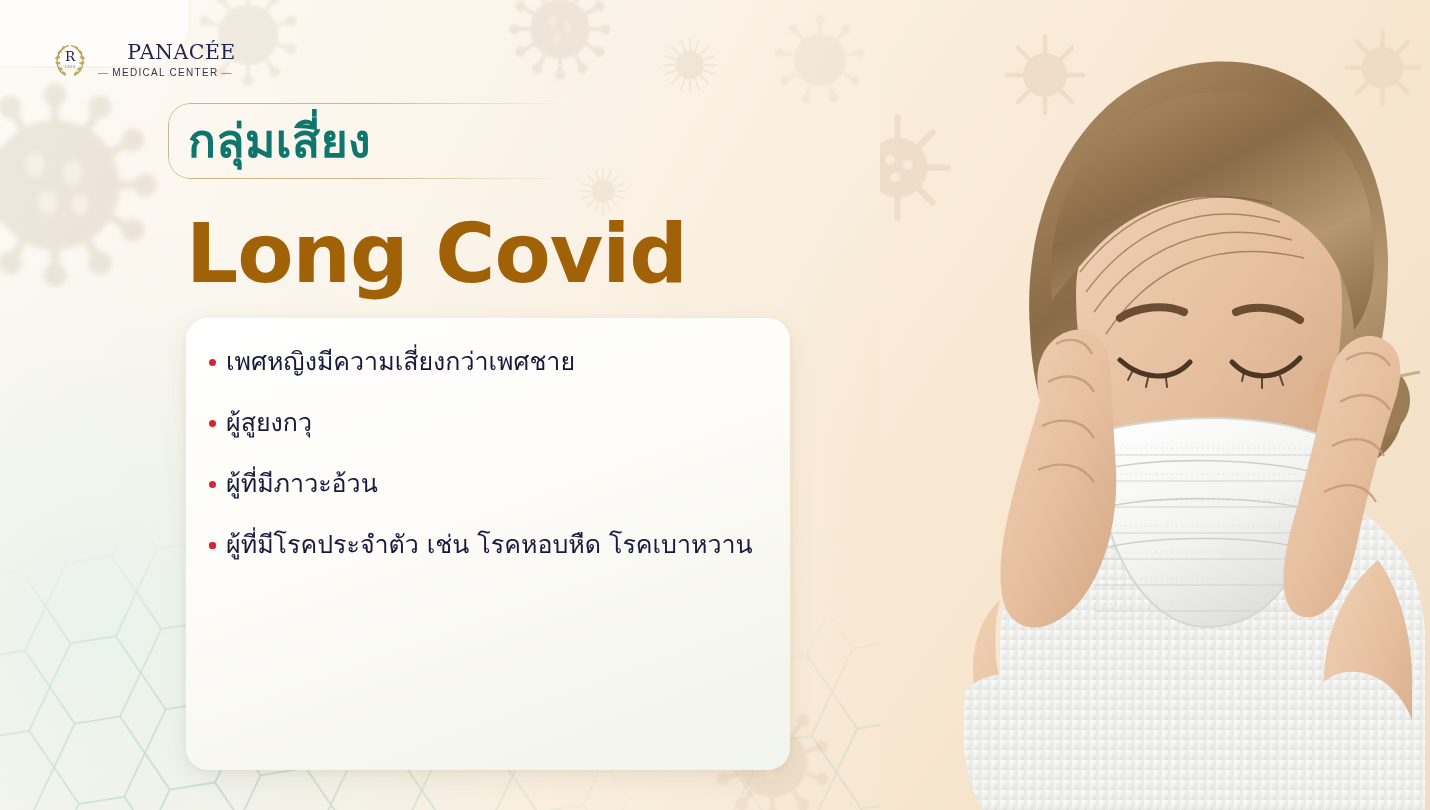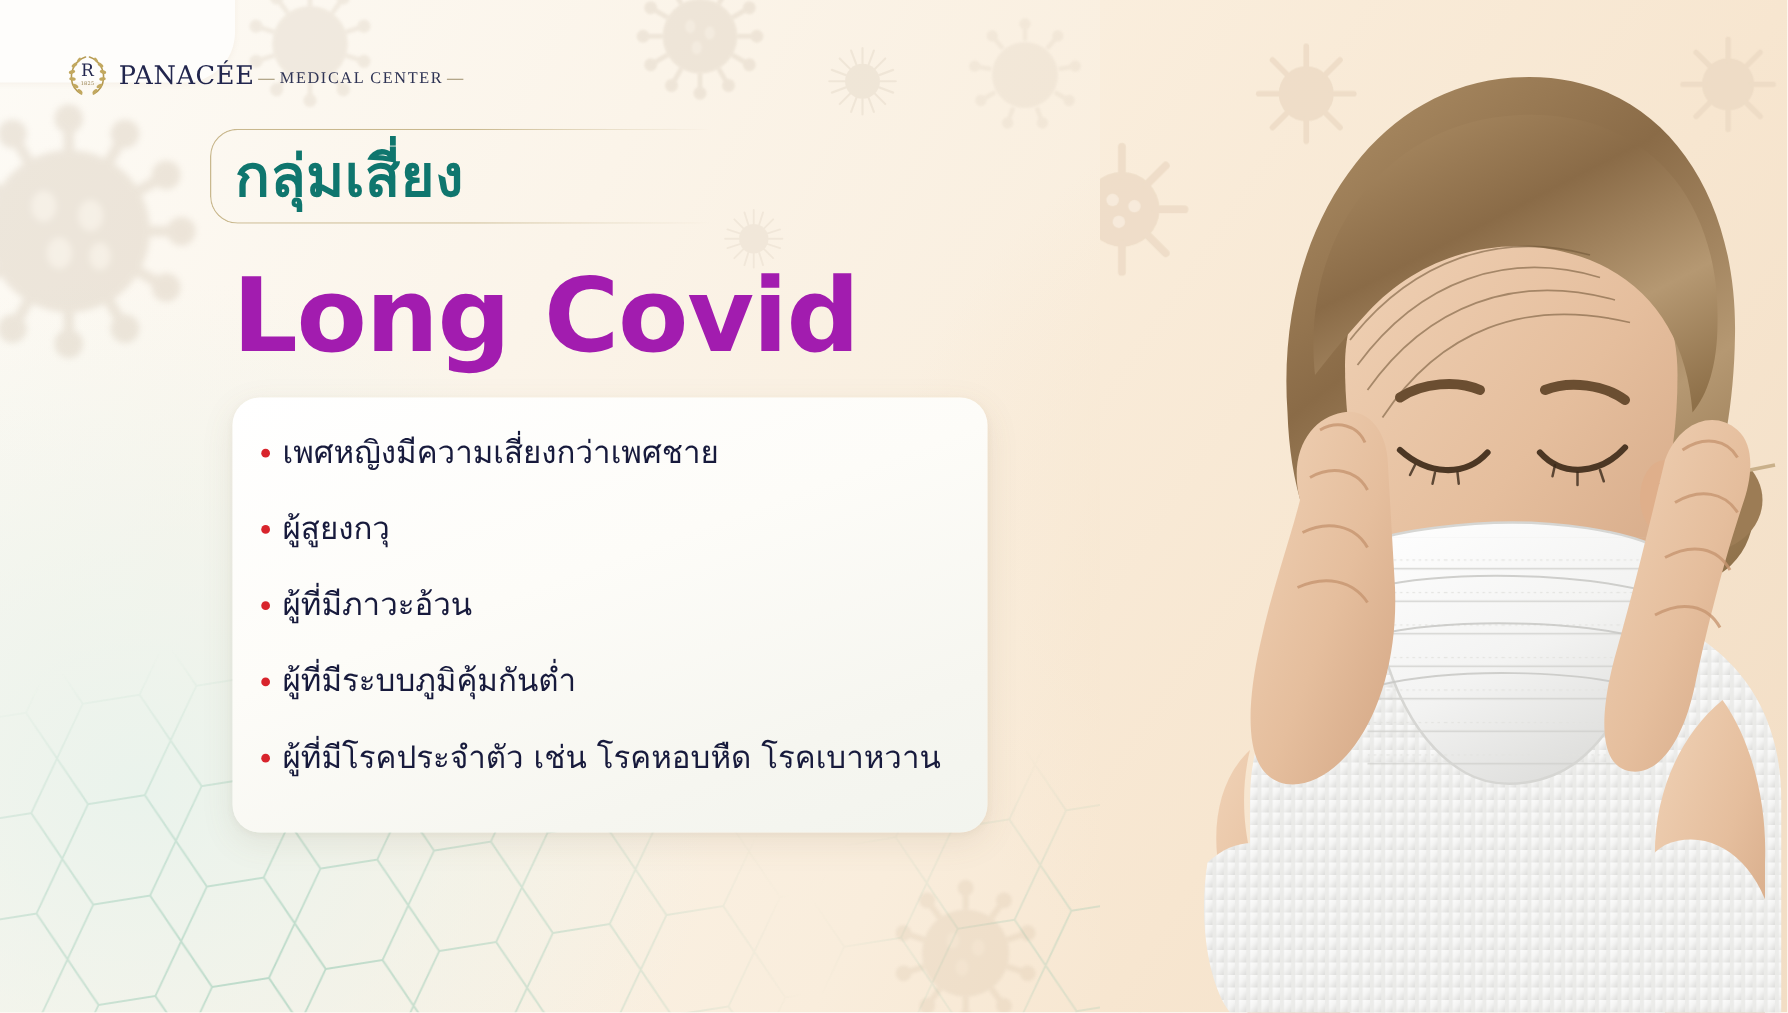--- a/index.html
+++ b/index.html
@@ -52,31 +52,31 @@
     border-bottom-right-radius: 40px;
     box-shadow: 0 1px 5px rgba(150,120,80,.07);
   }
   .logo-row {
     position: absolute;
     left: 50px; top: 40px;
     display: flex; align-items: center; gap: 5px;
   }
   .crest { width: 40px; height: 40px; flex: 0 0 auto; }
   .crest svg { display:block; width:100%; height:100%; }
-  .logo-words { display: flex; flex-direction: row; align-items: flex-start; }
+  .logo-words { display: flex; flex-direction: column; align-items: flex-end; }
   .logo-name {
     font-family: "DejaVu Serif", "Liberation Serif", serif;
     font-size: 20.5px;
     letter-spacing: .5px;
     color: #22264E;
     line-height: 1;
   }
   .logo-sub {
-    font-family: Liberation Serif, serif;
-    font-size: 13px;
+    font-family: Liberation Sans, sans-serif;
+    font-size: 10px;
     letter-spacing: 1.3px;
     color: #2E3354;
     margin-top: 4px;
     white-space: nowrap;
   }
   .logo-sub .dash { color: #8B7A52; margin: 0 3px; }
 
   
   .badge {
     position: absolute;
@@ -95,30 +95,30 @@
     font-weight: 700;
     color: #0f766e;
     line-height: 70px;
     letter-spacing: .5px;
   }
   .headline {
     position: absolute;
     left: 186px; top: 206px;
     font-size: 82px;
     font-weight: 700;
-    color: #a21caf;
+    color: #a16207;
     letter-spacing: -1px;
     line-height: 96px;
   }
 
   
   .card {
     position: absolute;
     left: 186px; top: 318px;
-    width: 604px; height: 348px;
+    width: 604px; height: 452px;
     background: linear-gradient(160deg, #FFFFFF 0%, #FDFCF8 42%, #F6F6F0 78%, #F2F4EE 100%);
     border-radius: 22px;
     box-shadow: 0 8px 26px rgba(120,100,70,.10), 0 2px 6px rgba(120,100,70,.06);
   }
   .card-inner {
     position: absolute;
     left: 0; top: 0; right: 0; bottom: 0;
     padding: 26px 30px 20px 14px;
     box-sizing: border-box;
   }
@@ -522,21 +522,21 @@
   <div class="badge"></div>
   <div class="badge-text">กลุ่มเสี่ยง</div>
   <div class="headline">Long Covid</div>
 
   <div class="card">
     <div class="card-inner">
       <ul class="risk-list">
         <li><span class="dot"></span><span>เพศหญิงมีความเสี่ยงกว่าเพศชาย</span></li>
         <li><span class="dot"></span><span>ผู้สูยงกวุ</span></li>
         <li><span class="dot"></span><span>ผู้ที่มีภาวะอ้วน</span></li>
-        <li><span class="dot"></span><span>ผู้ที่มีระบบภูมิคุ้มกันต่ำ</span></li>
+        <li><span class="dot"></span></li>
         <li><span class="dot"></span><span>ผู้ที่มีโรคประจำตัว เช่น โรคหอบหืด โรคเบาหวาน</span></li>
       </ul>
     </div>
   </div>
 
   <div class="photo">
     <svg viewBox="0 0 550 810" preserveAspectRatio="xMidYMid slice">
       <defs>
         <linearGradient id="photoBg" x1="0" y1="0" x2="1" y2="1">
           <stop offset="0%" stop-color="#FAEEDD"></stop>

